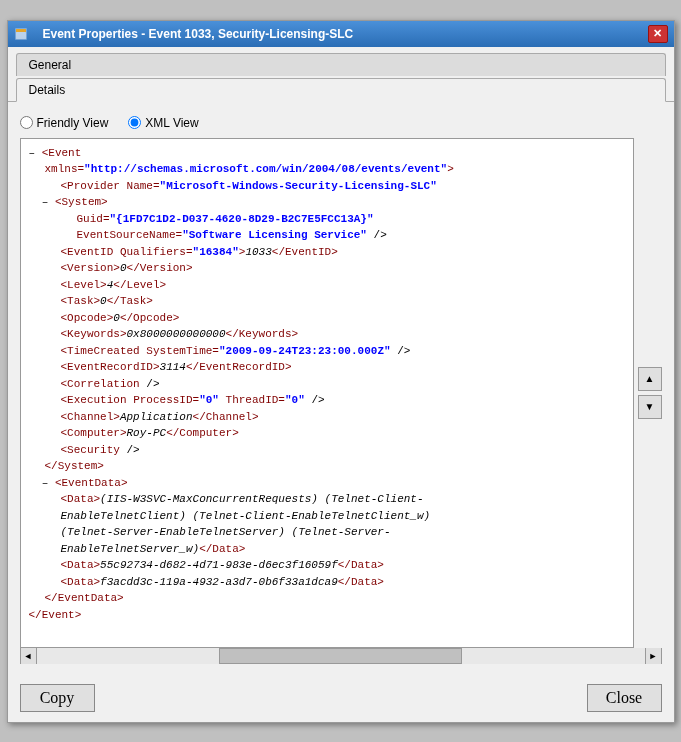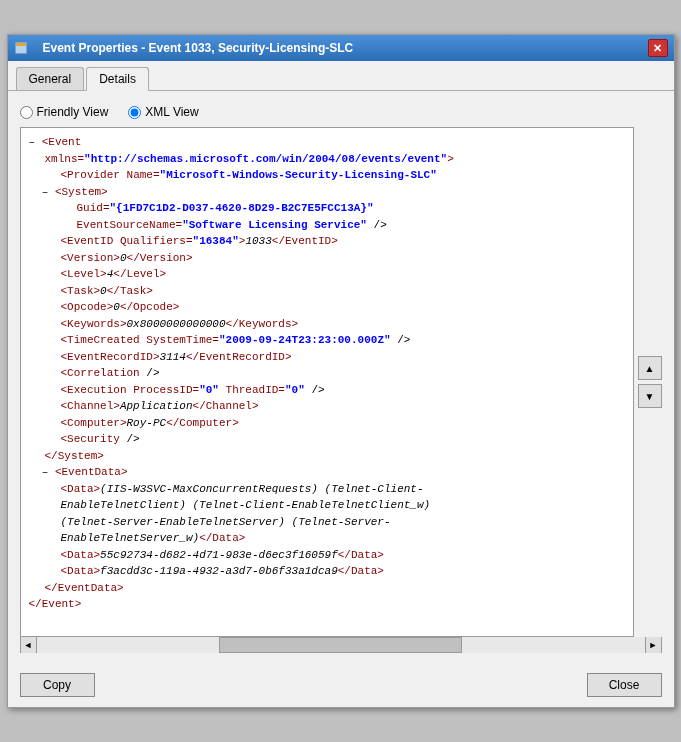--- a/index.html
+++ b/index.html
@@ -52,20 +52,21 @@
       align-items: center;
       justify-content: center;
       font-weight: bold;
     }
     .tab-bar {
       background: #f0f0f0;
       padding: 6px 8px 0 8px;
       display: flex;
       gap: 2px;
       border-bottom: 1px solid #aaa;
+      flex-direction: column;
     }
     .tab {
       padding: 4px 12px;
       border: 1px solid #aaa;
       border-bottom: none;
       background: #dcdcdc;
       cursor: pointer;
       font-size: 12px;
       border-radius: 3px 3px 0 0;
     }
@@ -127,22 +128,23 @@
       padding: 10px 12px;
       display: flex;
       justify-content: space-between;
       align-items: center;
     }
     .btn {
       padding: 4px 18px;
       background: #e0e0e0;
       border: 1px solid #888;
       cursor: pointer;
-      font-size: 12px;
+      font-size: 16px;
       min-width: 75px;
+      font-family: Liberation Serif, serif;
     }
 
     
     .xml-tag { color: #800000; }
     .xml-attr { color: #800000; }
     .xml-attr-val { color: #0000ff; font-weight: bold; }
     .xml-text { color: #000000; font-style: italic; }
     .xml-dash { color: #000000; }
     .line { display: block; white-space: pre; }
     .indent1 { margin-left: 16px; }

